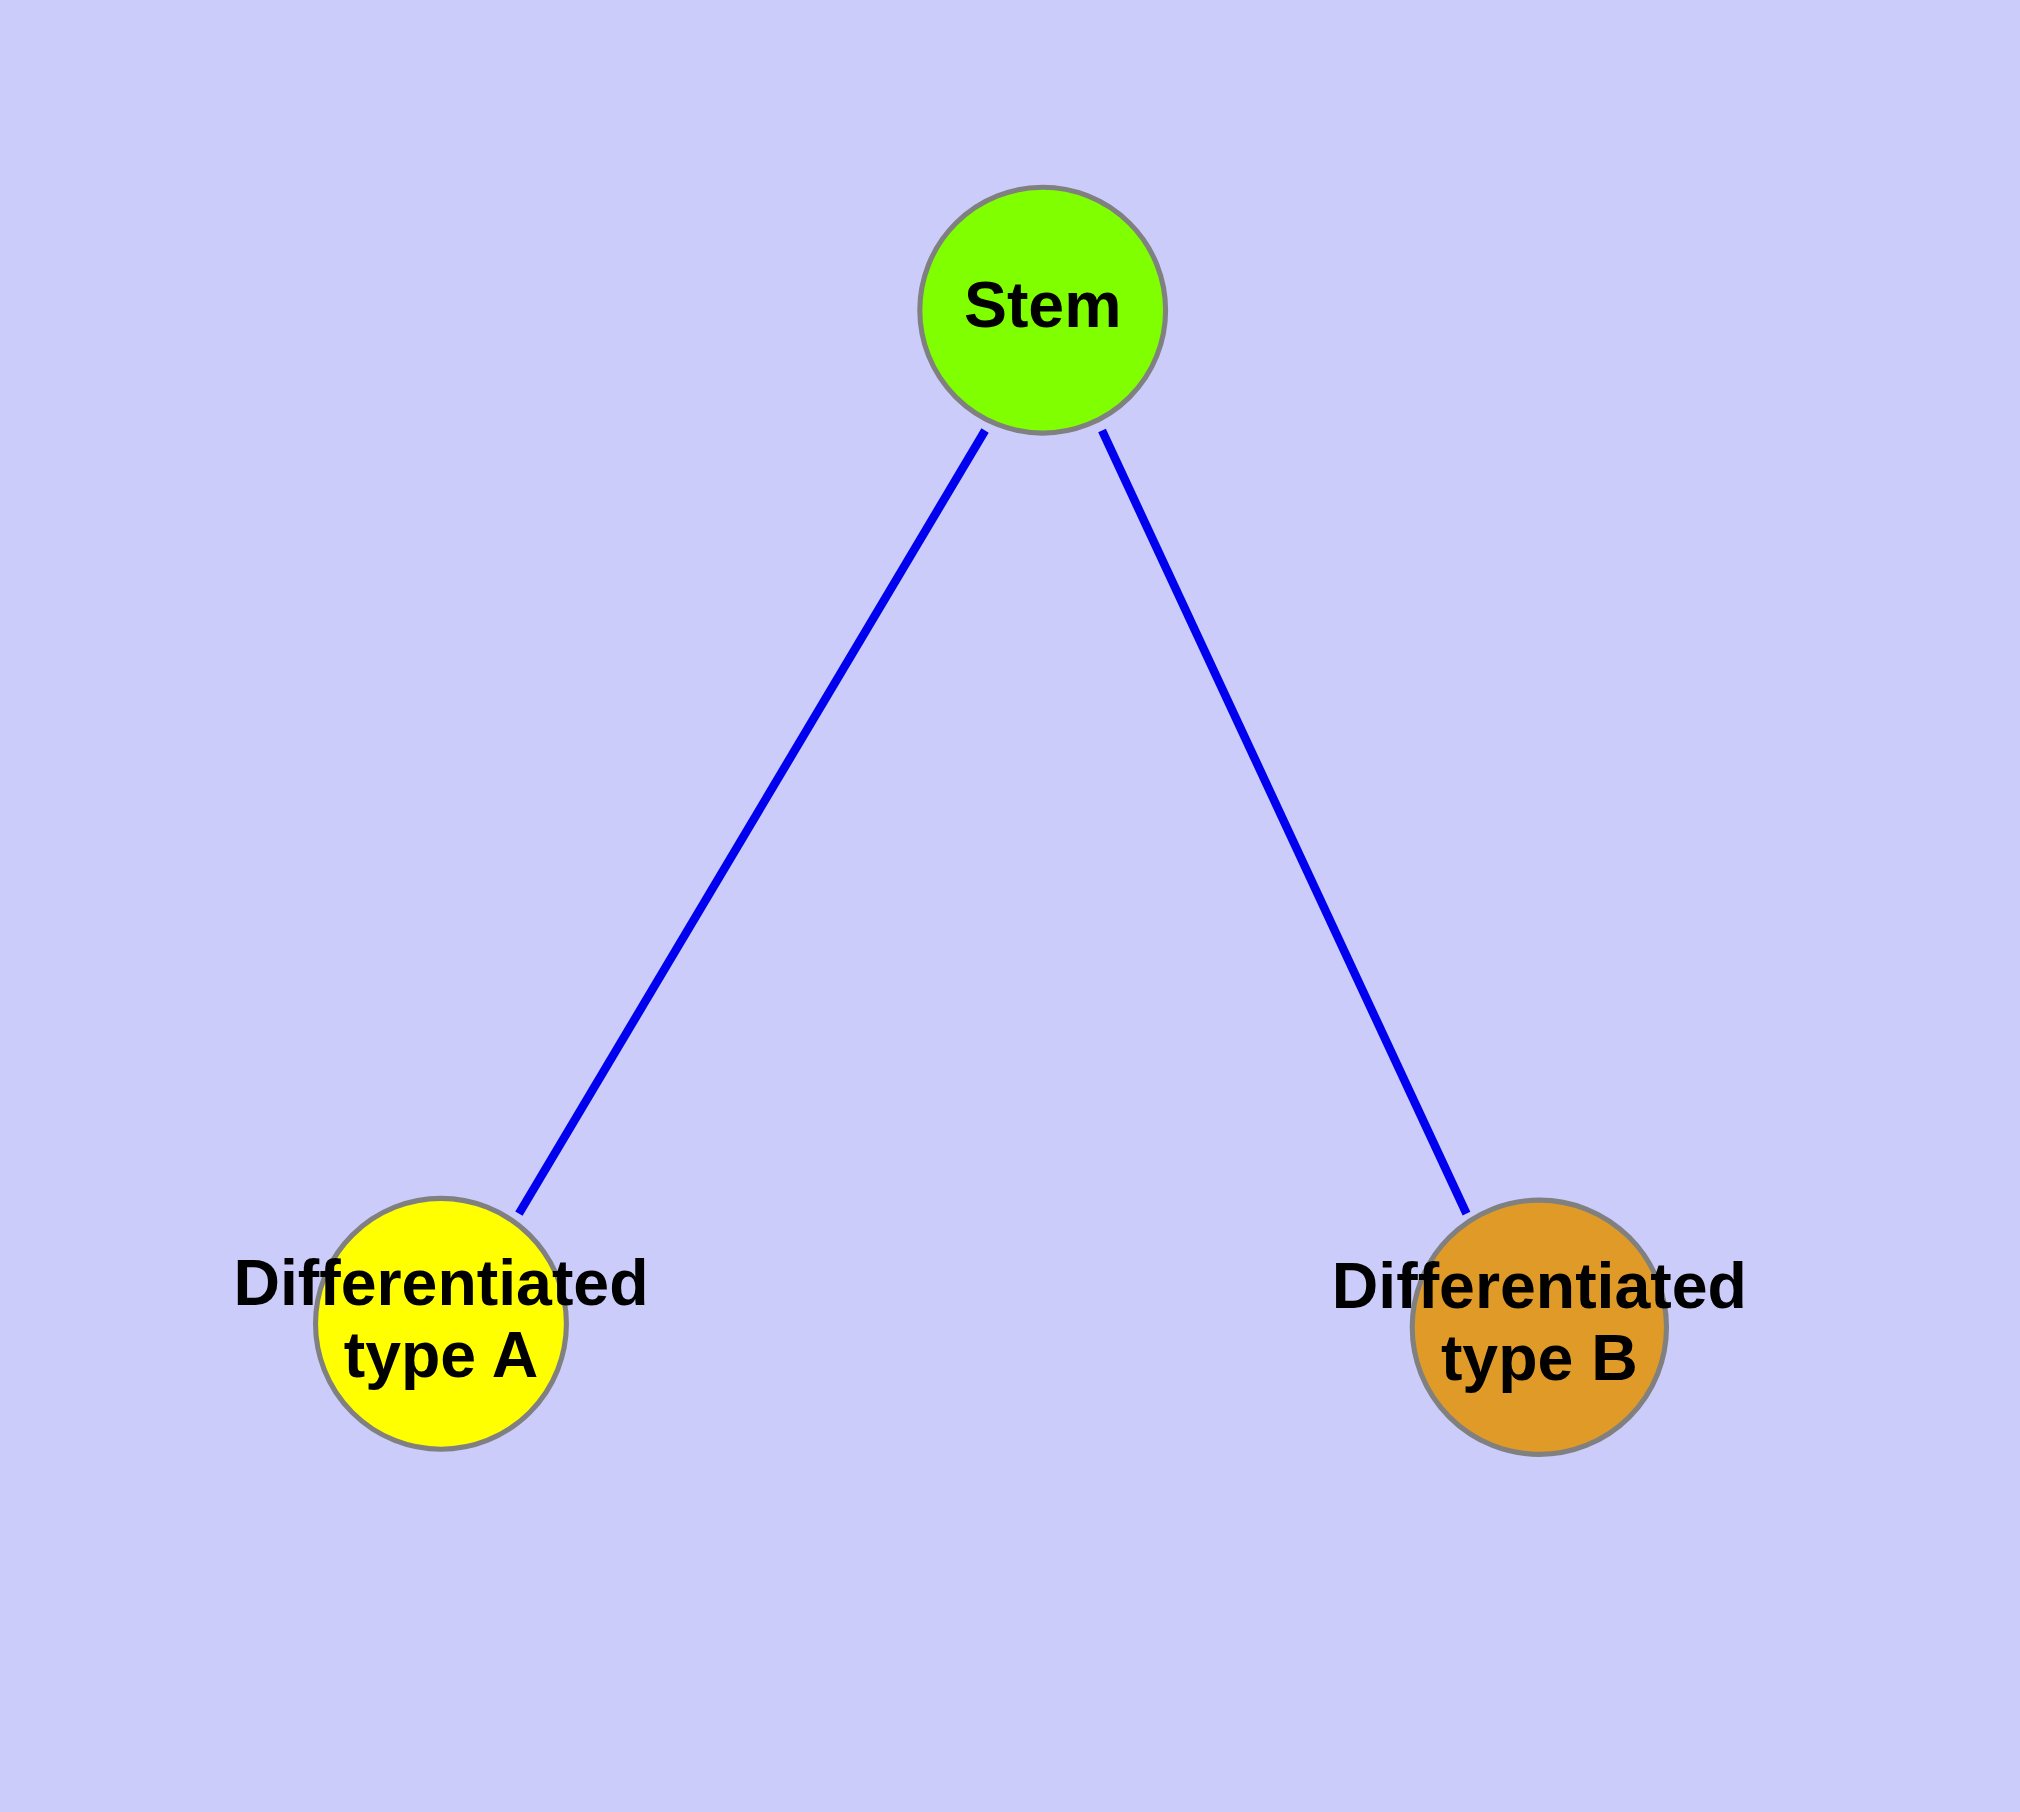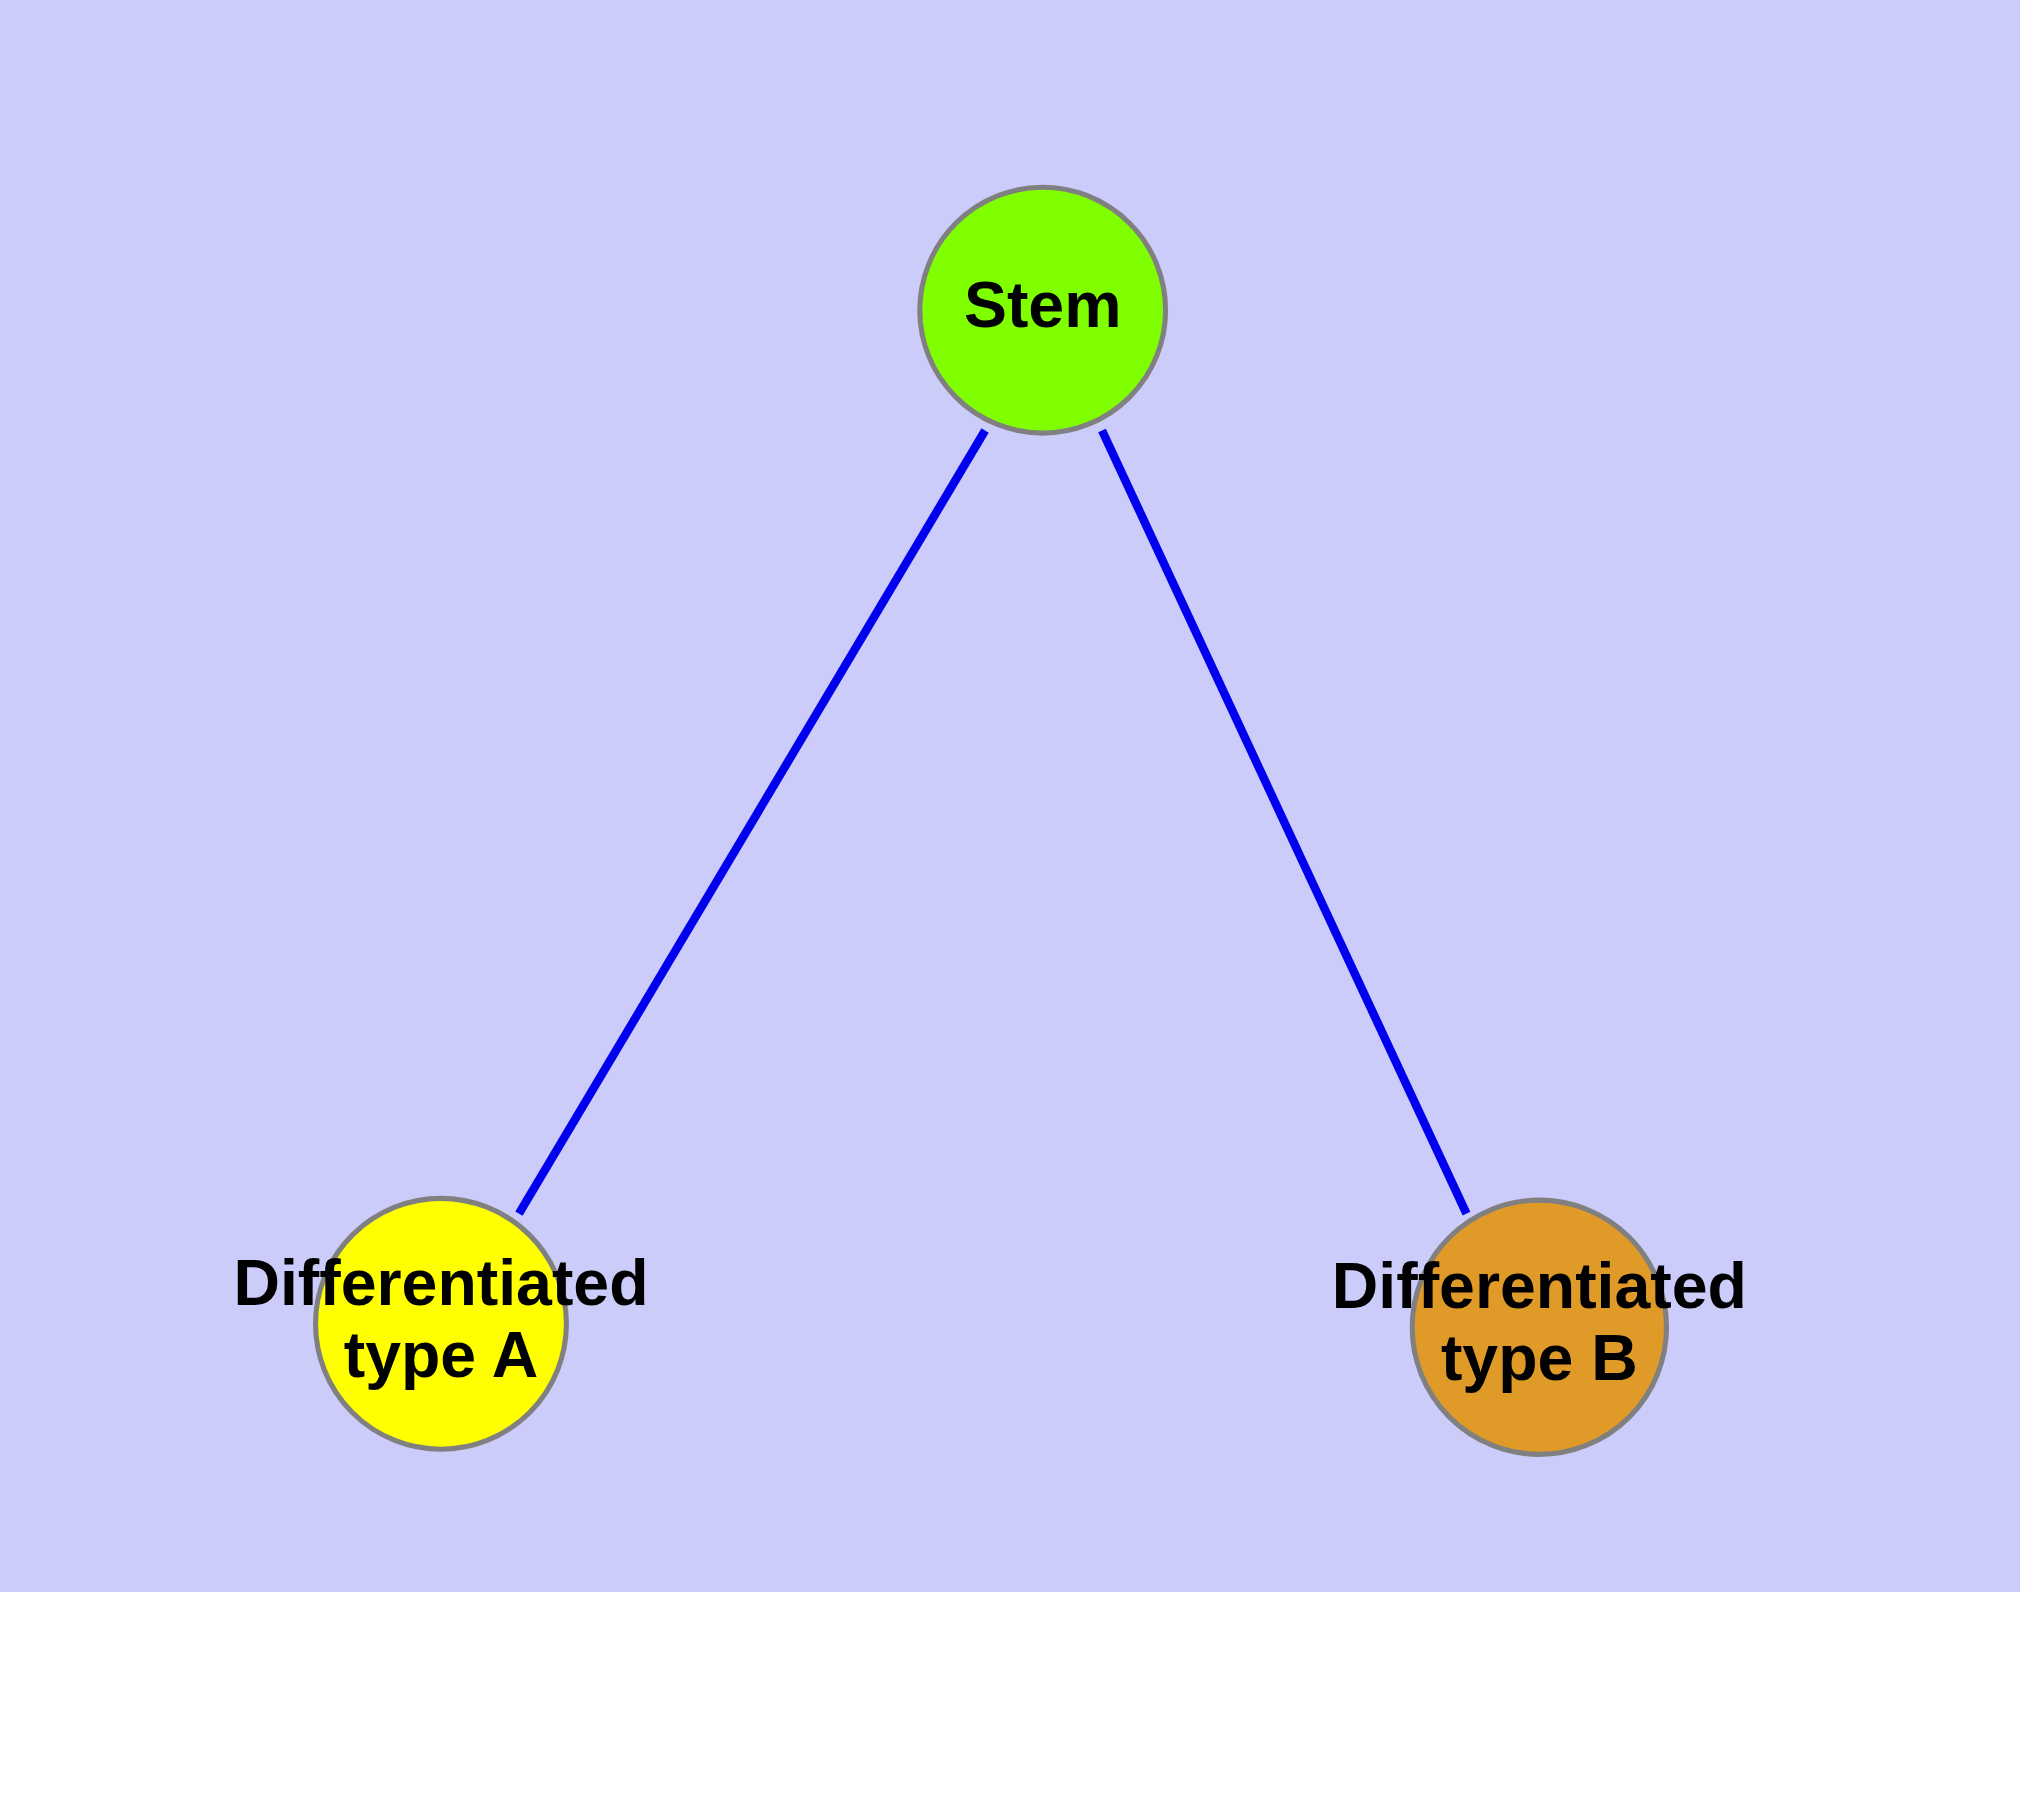--- a/index.html
+++ b/index.html
@@ -32,21 +32,21 @@
     font-weight: bold;
     fill: #000000;
     text-anchor: middle;
     dominant-baseline: middle;
     white-space: pre;
   }
 </style>
 </head>
 <body>
 
-<div id="canvas" style="background: rgb(204, 204, 250); width: 2021px; height: 1592px;">
+<div id="canvas" style="background: rgb(204, 204, 250); width: 2021px; height: 1812px;">
 
   <svg id="graph-svg" viewBox="0 0 2384 2138">
 
     <g>
       <line stroke-linecap="butt" x1="1162" y1="508" x2="612" y2="1432" stroke="#0000ee" stroke-width="10"></line>
       <line stroke-linecap="butt" x1="1300" y1="508" x2="1730" y2="1432" stroke="#0000ee" stroke-width="10"></line>
     </g>
 
     <g>
       <circle cx="1230" cy="366" r="145" fill="#7fff00" stroke="#808080" stroke-width="6"></circle>

